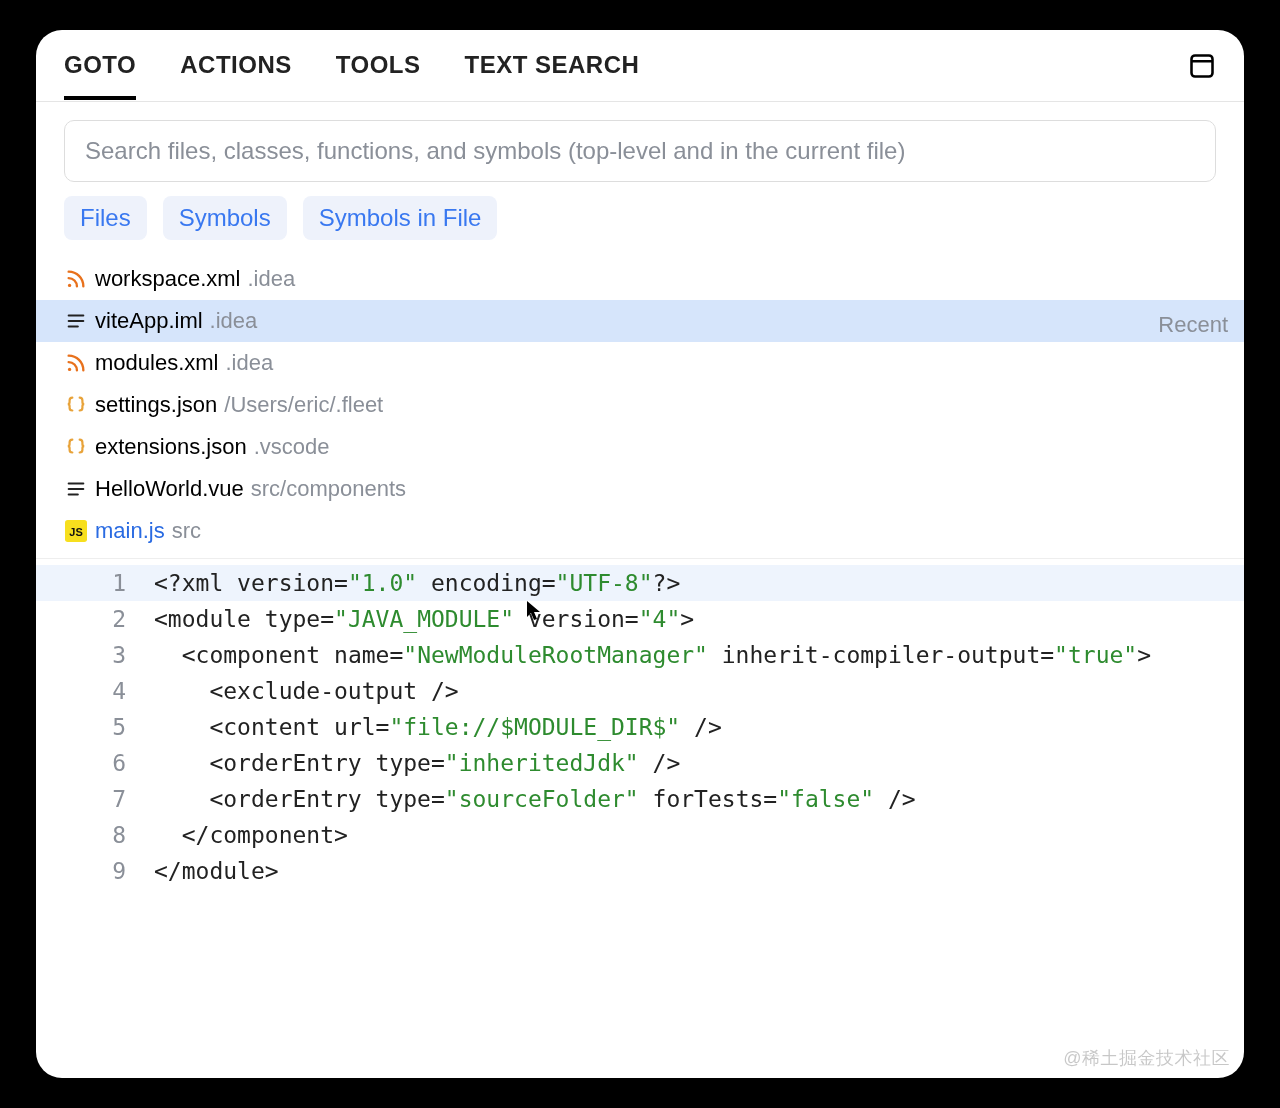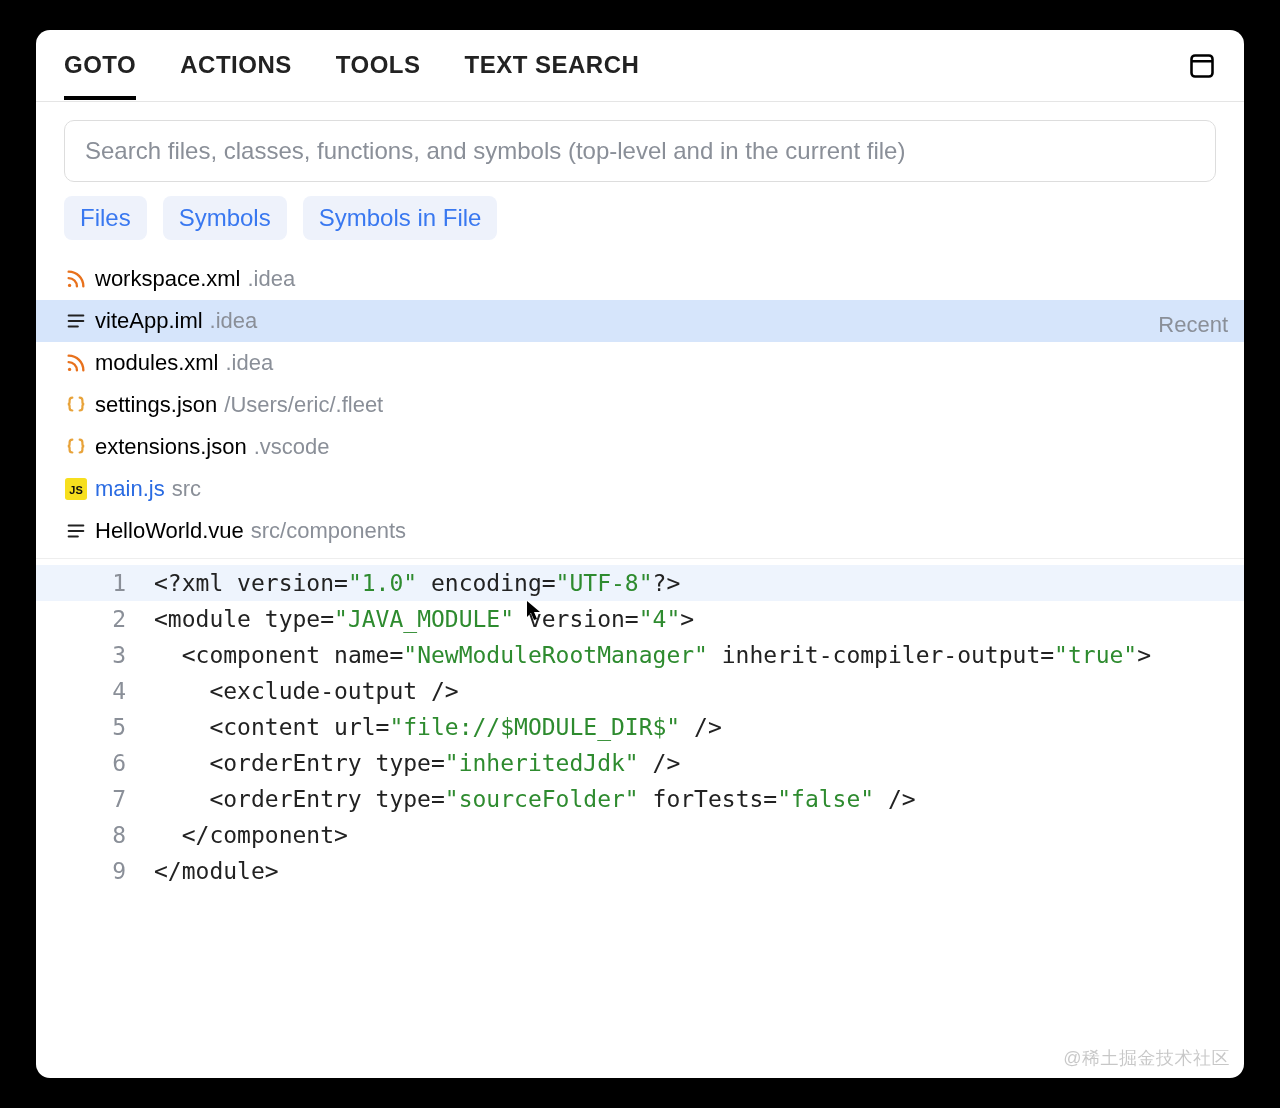--- a/index.html
+++ b/index.html
@@ -9,21 +9,21 @@
       width: 1280px;
       height: 1108px;
       display: flex;
       align-items: center;
       justify-content: center;
     }
     .panel {
       width: 1208px;
       height: 1048px;
       background: #fff;
-      border-radius: 14px;
+      border-radius: 26px;
       box-shadow: 0 8px 30px rgba(0,0,0,0.35);
       overflow: hidden;
       position: relative;
       display: flex;
       flex-direction: column;
     }
     .tabs {
       display: flex;
       align-items: center;
       height: 72px;
@@ -231,39 +231,39 @@
           <svg viewBox="0 0 24 24" width="22" height="22" fill="none" stroke="#e8a33a" stroke-width="2.4" stroke-linecap="round">
             <path d="M8 4c-2 0-3 1-3 3v2c0 1-1 2-2 2 1 0 2 1 2 2v2c0 2 1 3 3 3"></path>
             <path d="M16 4c2 0 3 1 3 3v2c0 1 1 2 2 2-1 0-2 1-2 2v2c0 2-1 3-3 3"></path>
           </svg>
         </span>
         <span class="file-name">extensions.json</span>
         <span class="file-path">.vscode</span>
       </div>
       <div class="file-row">
         <span class="fi">
-          <svg viewBox="0 0 24 24" width="22" height="22">
-            <rect width="24" height="24" rx="3" fill="#f7df1e"></rect>
-            <text x="12" y="17" font-family="Arial" font-weight="700" font-size="12" text-anchor="middle" fill="#111">JS</text>
-          </svg>
-        </span>
-        <span class="file-name link">main.js</span>
-        <span class="file-path">src</span>
-      </div>
-      <div class="file-row">
-        <span class="fi">
           <svg viewBox="0 0 24 24" width="22" height="22" fill="none" stroke="#222" stroke-width="2.2" stroke-linecap="round">
             <line x1="4" y1="6" x2="20" y2="6"></line>
             <line x1="4" y1="12" x2="20" y2="12"></line>
             <line x1="4" y1="18" x2="14" y2="18"></line>
           </svg>
         </span>
         <span class="file-name">HelloWorld.vue</span>
         <span class="file-path">src/components</span>
       </div>
+      <div class="file-row">
+        <span class="fi">
+          <svg viewBox="0 0 24 24" width="22" height="22">
+            <rect width="24" height="24" rx="3" fill="#f7df1e"></rect>
+            <text x="12" y="17" font-family="Arial" font-weight="700" font-size="12" text-anchor="middle" fill="#111">JS</text>
+          </svg>
+        </span>
+        <span class="file-name link">main.js</span>
+        <span class="file-path">src</span>
+      </div>
     </div>
 
   <div class="code-area" id="code-area">
       <div class="code-line hl">
         <div class="gutter">1</div>
         <div class="code"><span class="punct">&lt;?</span><span class="tagn">xml </span><span class="attr">version=</span><span class="str">"1.0"</span><span class="attr"> encoding=</span><span class="str">"UTF-8"</span><span class="punct">?&gt;</span></div>
       </div>
       <div class="code-line">
         <div class="gutter">2</div>
         <div class="code"><span class="punct">&lt;</span><span class="tagn">module </span><span class="attr">type=</span><span class="str">"JAVA_MODULE"</span><span class="attr"> version=</span><span class="str">"4"</span><span class="punct">&gt;</span></div>

